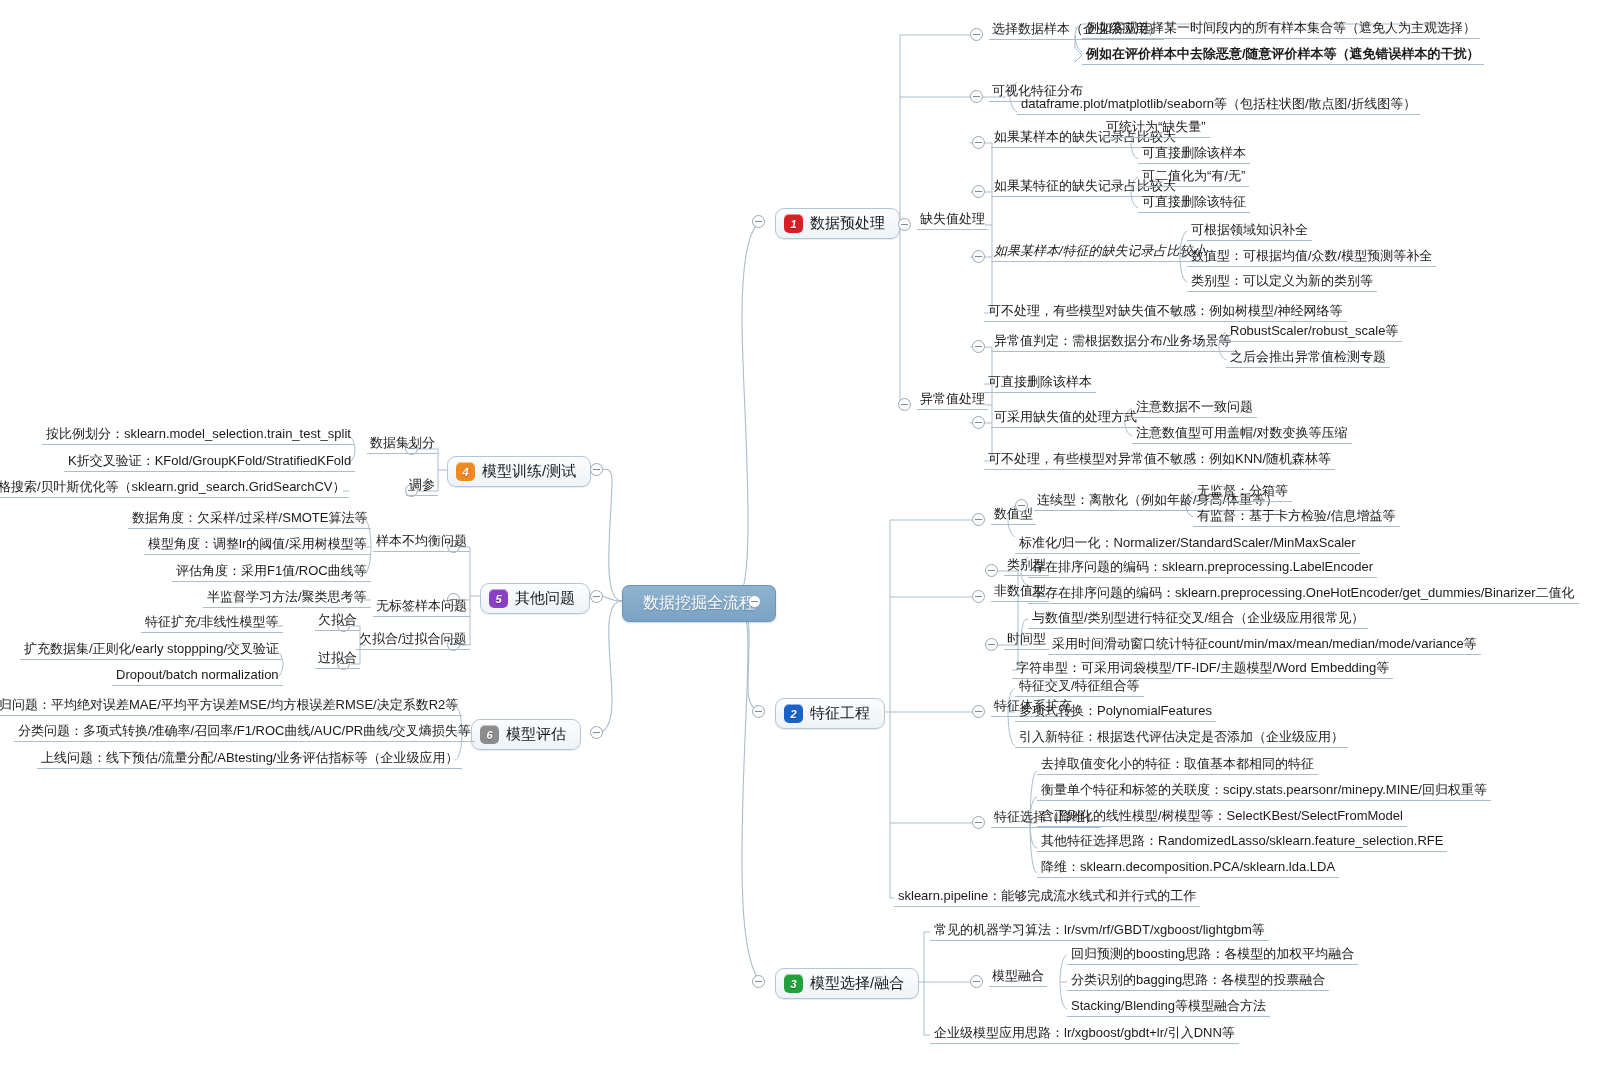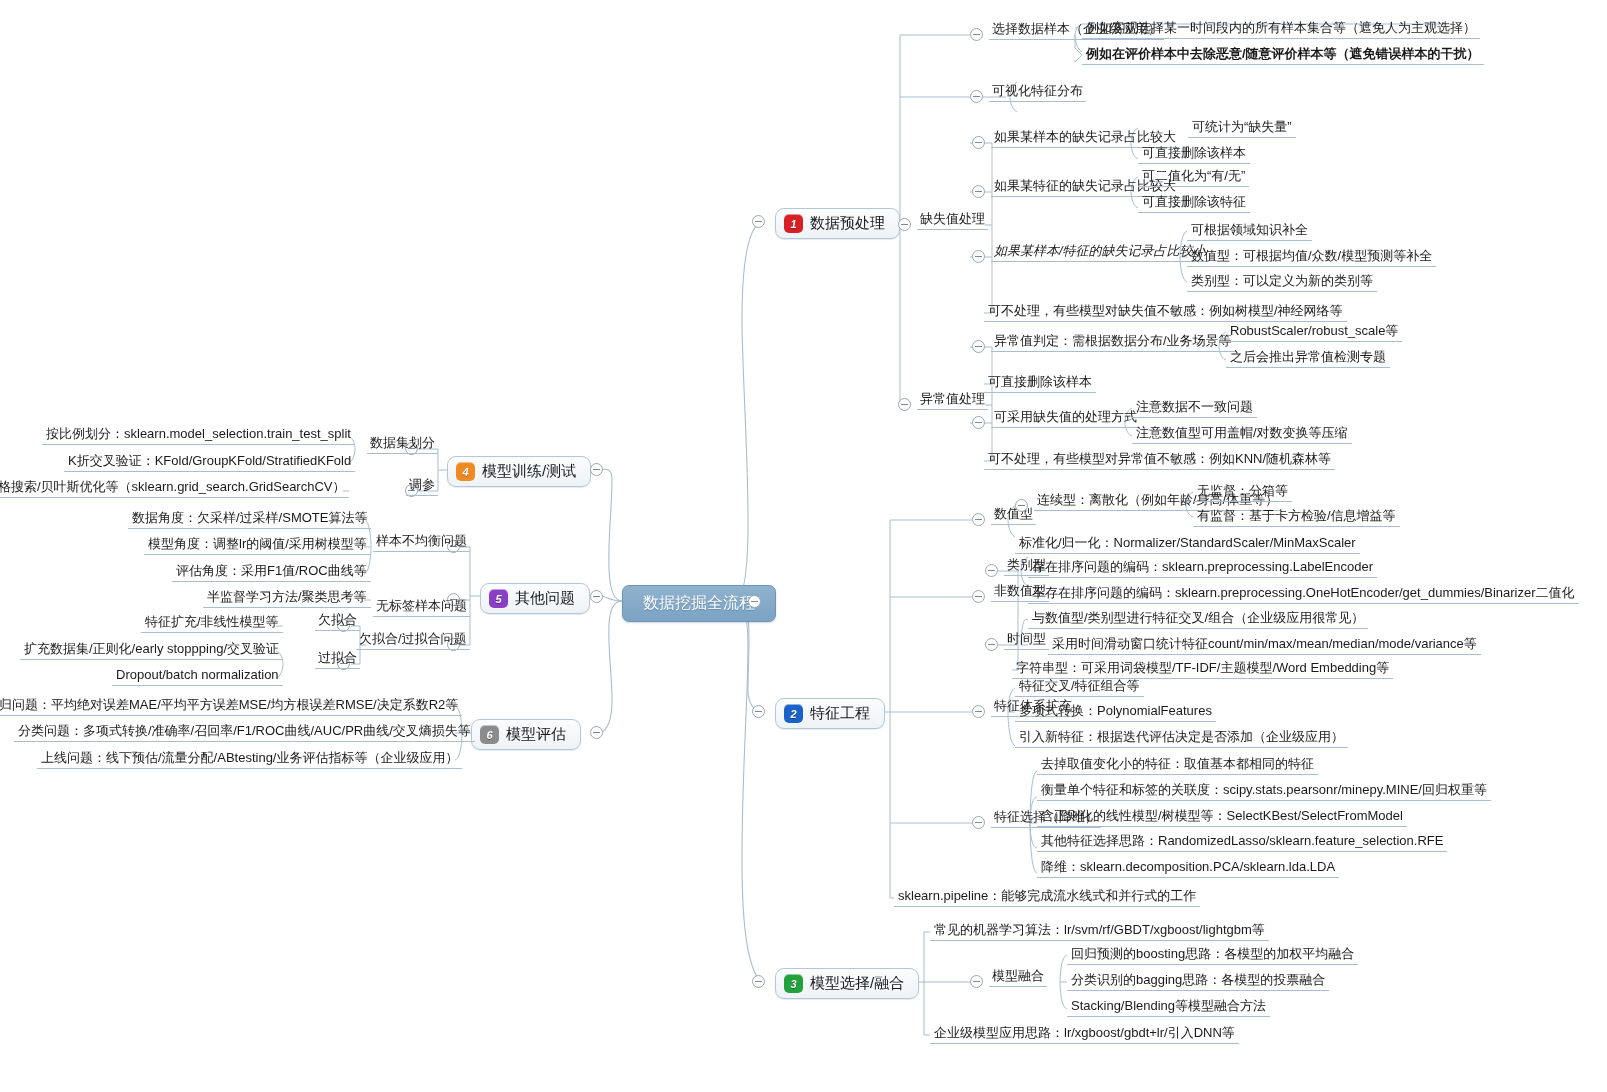--- a/index.html
+++ b/index.html
@@ -273,27 +273,28 @@
   </div>
   <div class="circ" style="left:590px;top:726px;"></div>
 
   <div class="circ" style="left:970px;top:28px;"></div>
   <div class="node mid" style="left:989px;top:21px;">选择数据样本（企业级应用）</div>
   <div class="node leaf" style="left:1082px;top:20px;">例如客观选择某一时间段内的所有样本集合等（遮免人为主观选择）</div>
   <div class="node leaf" style="left:1082px;top:46px;font-weight:bold;">例如在评价样本中去除恶意/随意评价样本等（遮免错误样本的干扰）</div>
 
   <div class="circ" style="left:970px;top:90px;"></div>
   <div class="node mid" style="left:989px;top:83px;">可视化特征分布</div>
+  <div class="node leaf" style="left:1017px;top:96px;">dataframe.plot/matplotlib/seaborn等（包括柱状图/散点图/折线图等）</div>
 
   <div class="circ" style="left:898px;top:218px;"></div>
   <div class="node mid" style="left:917px;top:211px;">缺失值处理</div>
 
   <div class="circ" style="left:972px;top:136px;"></div>
   <div class="node mid" style="left:991px;top:129px;">如果某样本的缺失记录占比较大</div>
-  <div class="node leaf" style="left:1188px;top:119px;">可统计为“缺失量”</div>
+  <div class="node leaf" style="left:1102px;top:119px;">可统计为“缺失量”</div>
   <div class="node leaf" style="left:1138px;top:145px;">可直接删除该样本</div>
 
   <div class="circ" style="left:972px;top:185px;"></div>
   <div class="node mid" style="left:991px;top:178px;">如果某特征的缺失记录占比较大</div>
   <div class="node leaf" style="left:1138px;top:168px;">可二值化为“有/无”</div>
   <div class="node leaf" style="left:1138px;top:194px;">可直接删除该特征</div>
 
   <div class="circ" style="left:972px;top:250px;"></div>
   <div class="node mid" style="left:991px;top:243px;font-style:italic;">如果某样本/特征的缺失记录占比较小</div>
   <div class="node leaf" style="left:1187px;top:222px;">可根据领域知识补全</div>

